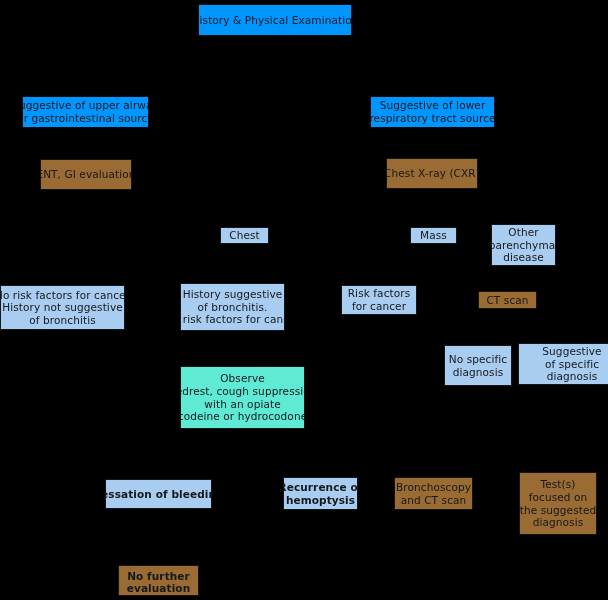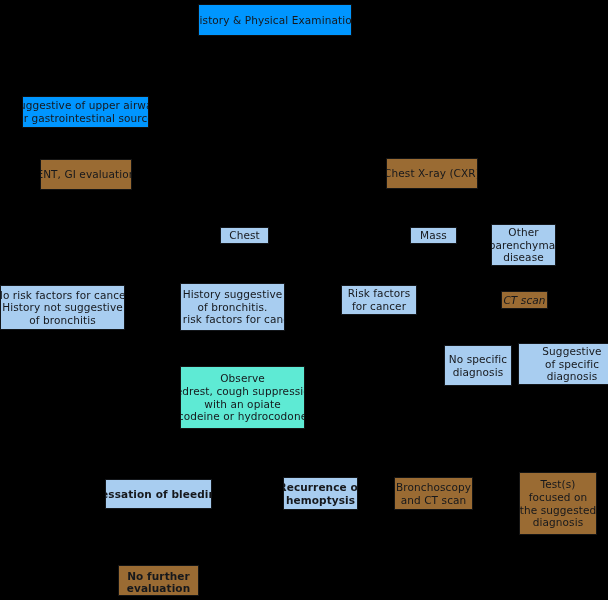--- a/index.html
+++ b/index.html
@@ -50,20 +50,24 @@
 
   <div class="node c-primary" style="left:198px; top:4px; width:154px; height:32px;">
     <span class="txt">History &amp; Physical Examination</span>
   </div>
 
   <div class="node c-primary" style="left:22px; top:96px; width:127px; height:32px;">
     <span class="txt">Suggestive of upper airway
 or gastrointestinal source</span>
   </div>
 
+  <div class="node c-primary" style="left:370px; top:96px; width:125px; height:32px;">
+    <span class="txt">Suggestive of lower
+respiratory tract source</span>
+  </div>
 
   <div class="node c-process" style="left:40px; top:159px; width:92px; height:31px;">
     <span class="txt">ENT, GI evaluation</span>
   </div>
 
   <div class="node c-process" style="left:386px; top:158px; width:92px; height:31px;">
     <span class="txt">Chest X-ray (CXR)</span>
   </div>
 
   <div class="node c-branch" style="left:220px; top:227px; width:49px; height:17px;">
@@ -90,21 +94,21 @@
     <span class="txt">History suggestive
 of bronchitis.
 No risk factors for cancer</span>
   </div>
 
   <div class="node c-branch" style="left:341px; top:285px; width:76px; height:30px;">
     <span class="txt">Risk factors
 for cancer</span>
   </div>
 
-  <div class="node c-process" style="left:501px; top:291px; width:47px; height:18px;font-style:italic;">
+  <div class="node c-process" style="left:478px; top:291px; width:59px; height:18px;">
     <span class="txt">CT scan</span>
   </div>
 
   <div class="node c-branch" style="left:444px; top:345px; width:68px; height:41px;">
     <span class="txt">No specific
 diagnosis</span>
   </div>
 
   <div class="node c-branch" style="left:518px; top:343px; width:108px; height:42px;">
     <span class="txt">Suggestive

